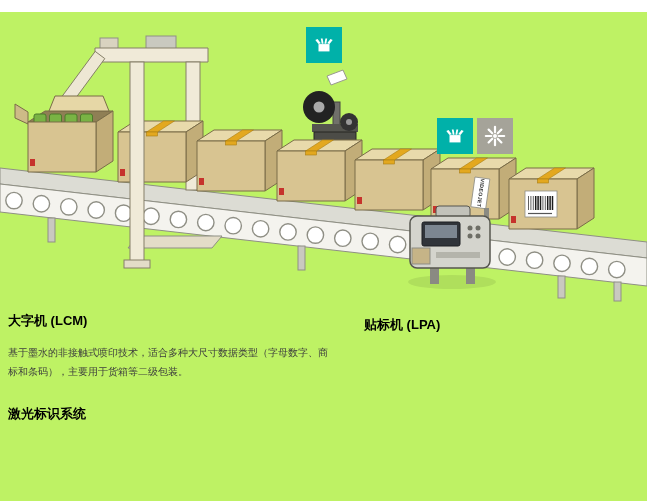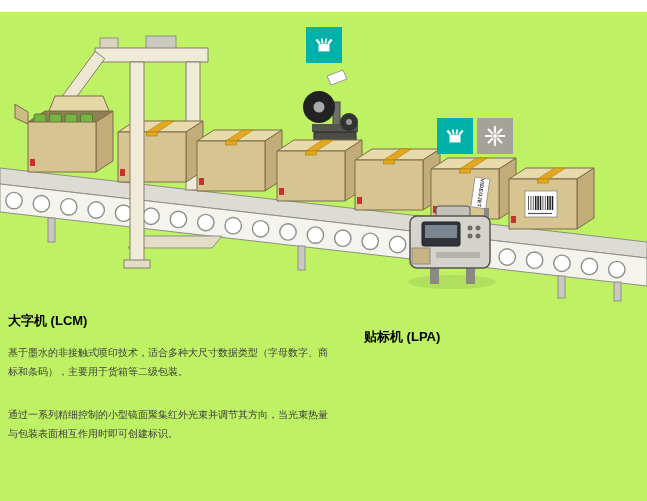--- a/index.html
+++ b/index.html
@@ -5,21 +5,21 @@
   html,body{margin:0;padding:0;background:#fff;}
   body{font-family:"Liberation Sans",sans-serif;}
   .page{position:relative;width:647px;height:501px;background:#bef264;overflow:hidden;margin-top:12px;}
   .illustration{position:absolute;left:0;top:0;width:647px;height:292px;}
   .illustration svg{display:block;}
   .sq-icon{position:absolute;width:36px;height:36px;display:flex;align-items:center;justify-content:center;}
   .sq-icon.teal{background:#00b1a9;}
   .sq-icon.gray{background:#a5a399;}
   .col{position:absolute;}
   .col.left{left:8px;top:300px;width:324px;}
-  .col.right{left:364px;top:316px;width:274px;}
+  .col.right{left:364px;top:304px;width:274px;}
   h3.sec-h{font-size:13px;font-weight:700;color:#000;margin:0 0 13px 0;}
   p.sec-p{font-size:10px;line-height:19px;color:#3d3d3d;margin:0 0 24px 0;}
   .cropped-fragment{position:absolute;left:531px;top:495px;width:112px;height:6px;overflow:hidden;
     background:repeating-linear-gradient(90deg,#c9c9c9 0 7px,transparent 7px 12px);opacity:.75;}
 </style>
 </head>
 <body>
 
 <div class="page">
 
@@ -221,20 +221,20 @@
         <line x1="19" y1="5" x2="15" y2="9"></line>
         <line x1="9" y1="15" x2="5" y2="19"></line>
         <circle cx="12" cy="12" r="2.2" fill="#ffffff" stroke="none"></circle>
       </svg>
     </div>
   </div>
 
   <div class="col left">
     <h3 class="sec-h">大字机 (LCM)</h3>
     <p class="sec-p">基于墨水的非接触式喷印技术，适合多种大尺寸数据类型（字母数字、商标和条码），主要用于货箱等二级包装。</p>
-    <p class="sec-p">通过一系列精细控制的小型镜面聚集红外光束并调节其方向，当光束热量与包装表面相互作用时即可创建标识。</p>
+    <h3 class="sec-h">激光标识系统</h3>
   </div>
   <div class="col right">
     <h3 class="sec-h">贴标机 (LPA)</h3>
   </div>
 
   <div class="cropped-fragment"></div>
 </div>
 
 </body></html>

